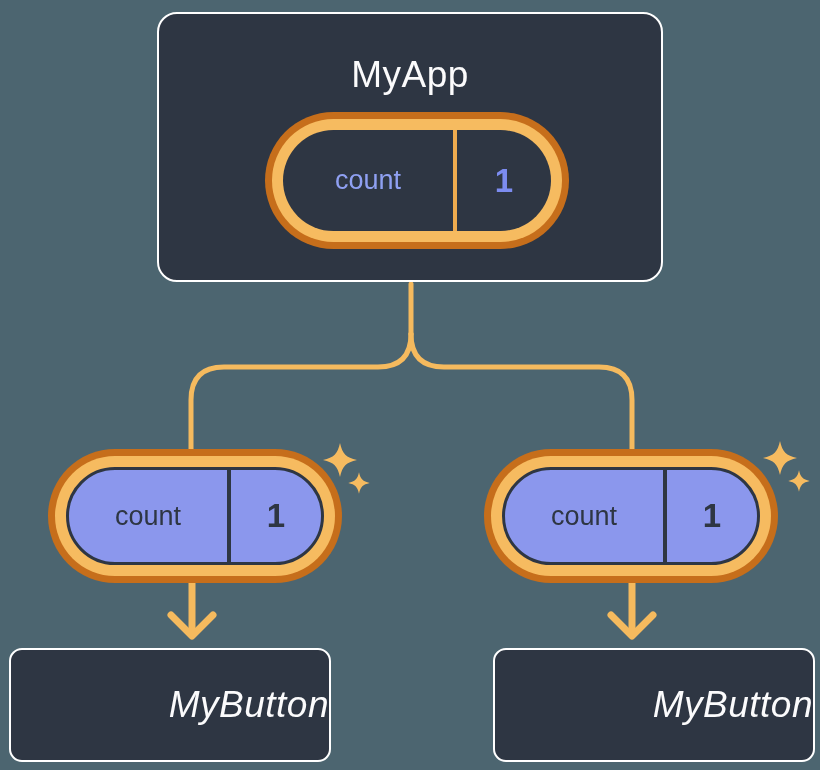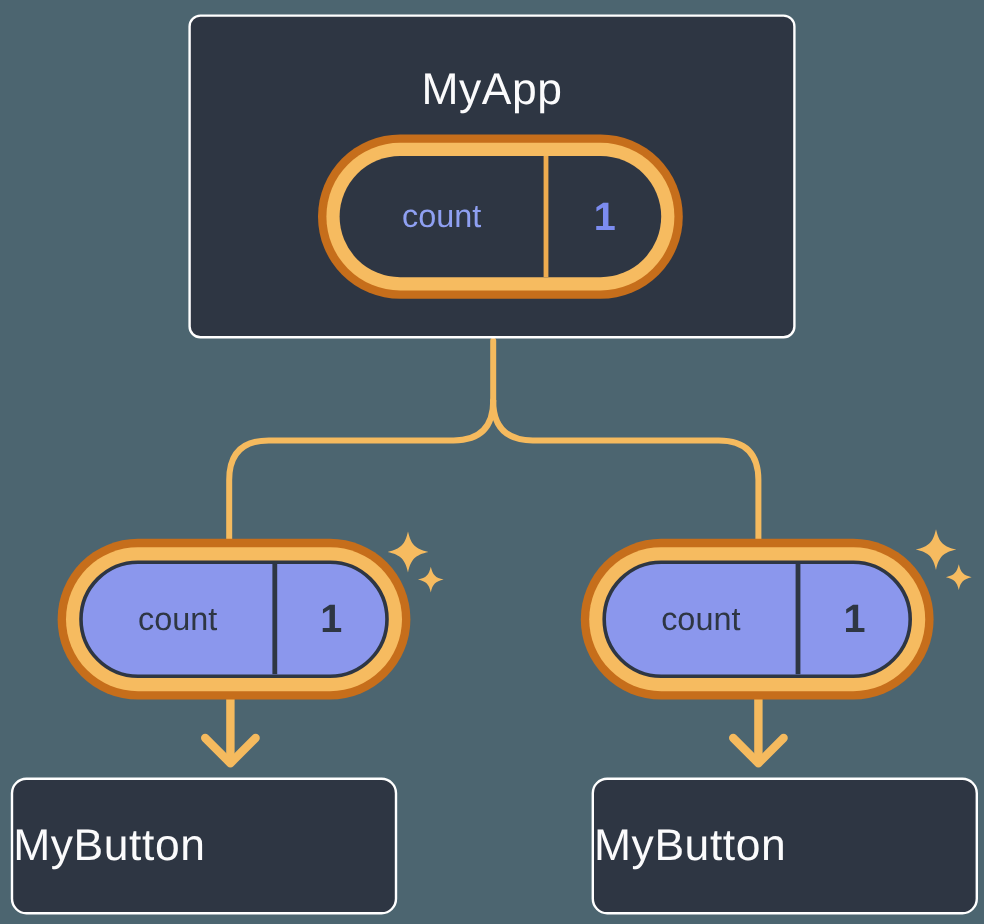--- a/index.html
+++ b/index.html
@@ -13,23 +13,23 @@
   body{
     background:var(--background);
     font-family:"Liberation Sans", sans-serif;
     position:relative; overflow:hidden;
   }
   .canvas{position:absolute; inset:0; width:820px; height:770px;}
   .card{
     position:absolute; background:var(--card-bg);
     border:2.5px solid var(--card-border);
   }
-  .card-root{left:157px; top:12px; width:506px; height:270px; border-radius:10px;}
+  .card-root{left:157px; top:12px; width:506px; height:270px; border-radius:20px;}
   .card-child{width:322px; height:114px; border-radius:13px;
-    display:flex; align-items:center; justify-content:flex-start;}
+    display:flex; align-items:center; justify-content:flex-end;font-style:italic;}
   .card-child-left{left:9px; top:648px;}
   .card-child-right{left:493px; top:648px;}
   .node-label{
     color:var(--label-text); font-size:37px; font-weight:500; letter-spacing:.5px;
   }
   .root-label{position:absolute; left:0; right:0; top:40px; text-align:center;}
   .pill-outer{
     position:absolute; background:var(--pill-ring-outer);
     border-radius:999px; padding:7px;
   }

